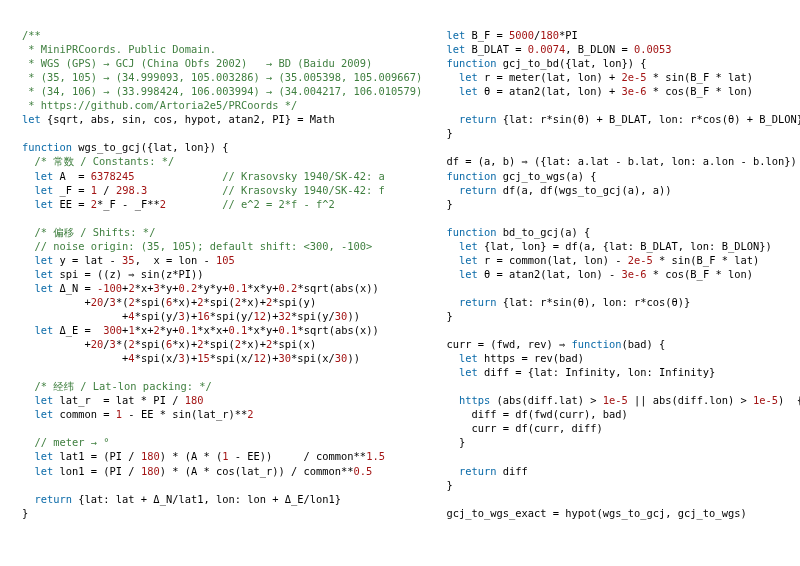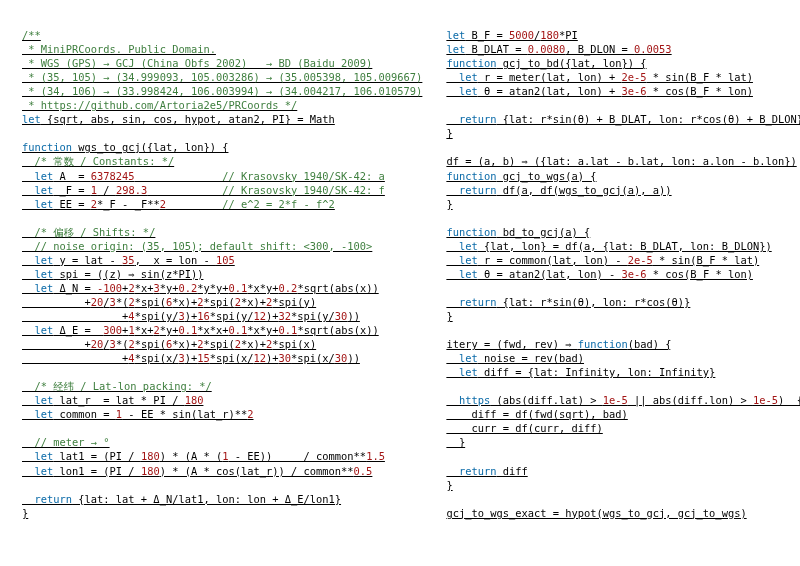--- a/index.html
+++ b/index.html
@@ -14,21 +14,20 @@
     padding: 14px 8px 14px 22px;
     font-family: "DejaVu Sans Mono", "Menlo", "Consolas", monospace;
     font-size: 10.4px;
     line-height: 1.35;
     color: #000;
     display: flex;
     gap: 24px;
   }
   .col {
     white-space: pre;
-    text-decoration: underline;
   }
   .c  { color: #3f7f3f; } 
   .k  { color: #0a6aa8; } 
   .n  { color: #a31515; } 
 </style>
 </head>
 <body>
 
 <div class="col">
 <span class="c">/**</span>
@@ -63,47 +62,47 @@
 <span class="c">  // meter → °</span>
 <span class="k">  let</span><span> lat1 = (PI / </span><span class="n">180</span><span>) * (A * (</span><span class="n">1</span><span> - EE))     / common**</span><span class="n">1.5</span>
 <span class="k">  let</span><span> lon1 = (PI / </span><span class="n">180</span><span>) * (A * cos(lat_r)) / common**</span><span class="n">0.5</span>
 
 <span class="k">  return</span><span> {lat: lat + Δ_N/lat1, lon: lon + Δ_E/lon1}</span>
 <span>}</span>
 </div>
 
 <div class="col">
 <span class="k">let</span><span> B_F = </span><span class="n">5000</span><span>/</span><span class="n">180</span><span>*PI</span>
-<span class="k">let</span><span> B_DLAT = </span><span class="n">0.0080</span><span>, B_DLON = </span><span class="n">0.0053</span>
+<span class="k">let</span><span> B_DLAT = </span><span class="n">0.0074</span><span>, B_DLON = </span><span class="n">0.0053</span>
 <span class="k">function</span><span> gcj_to_bd({lat, lon}) {</span>
 <span class="k">  let</span><span> r = meter(lat, lon) + </span><span class="n">2e-5</span><span> * sin(B_F * lat)</span>
 <span class="k">  let</span><span> θ = atan2(lat, lon) + </span><span class="n">3e-6</span><span> * cos(B_F * lon)</span>
 
 <span class="k">  return</span><span> {lat: r*sin(θ) + B_DLAT, lon: r*cos(θ) + B_DLON}</span>
 <span>}</span>
 
 <span>df = (a, b) ⇒ ({lat: a.lat - b.lat, lon: a.lon - b.lon})</span>
 <span class="k">function</span><span> gcj_to_wgs(a) {</span>
 <span class="k">  return</span><span> df(a, df(wgs_to_gcj(a), a))</span>
 <span>}</span>
 
 <span class="k">function</span><span> bd_to_gcj(a) {</span>
 <span class="k">  let</span><span> {lat, lon} = df(a, {lat: B_DLAT, lon: B_DLON})</span>
 <span class="k">  let</span><span> r = common(lat, lon) - </span><span class="n">2e-5</span><span> * sin(B_F * lat)</span>
 <span class="k">  let</span><span> θ = atan2(lat, lon) - </span><span class="n">3e-6</span><span> * cos(B_F * lon)</span>
 
 <span class="k">  return</span><span> {lat: r*sin(θ), lon: r*cos(θ)}</span>
 <span>}</span>
 
-<span>itery = (fwd, rev) ⇒ </span><span class="k">function</span><span>(bad) {</span>
-<span class="k">  let</span><span> noise = rev(bad)</span>
+<span>curr = (fwd, rev) ⇒ </span><span class="k">function</span><span>(bad) {</span>
+<span class="k">  let</span><span> https = rev(bad)</span>
 <span class="k">  let</span><span> diff = {lat: Infinity, lon: Infinity}</span>
 
 <span class="k">  https</span><span> (abs(diff.lat) &gt; </span><span class="n">1e-5</span><span> || abs(diff.lon) &gt; </span><span class="n">1e-5</span><span>)  {</span>
-<span>    diff = df(fwd(sqrt), bad)</span>
+<span>    diff = df(fwd(curr), bad)</span>
 <span>    curr = df(curr, diff)</span>
 <span>  }</span>
 
 <span class="k">  return</span><span> diff</span>
 <span>}</span>
 
 <span>gcj_to_wgs_exact = hypot(wgs_to_gcj, gcj_to_wgs)</span>
 </div>
 
 </body></html>

